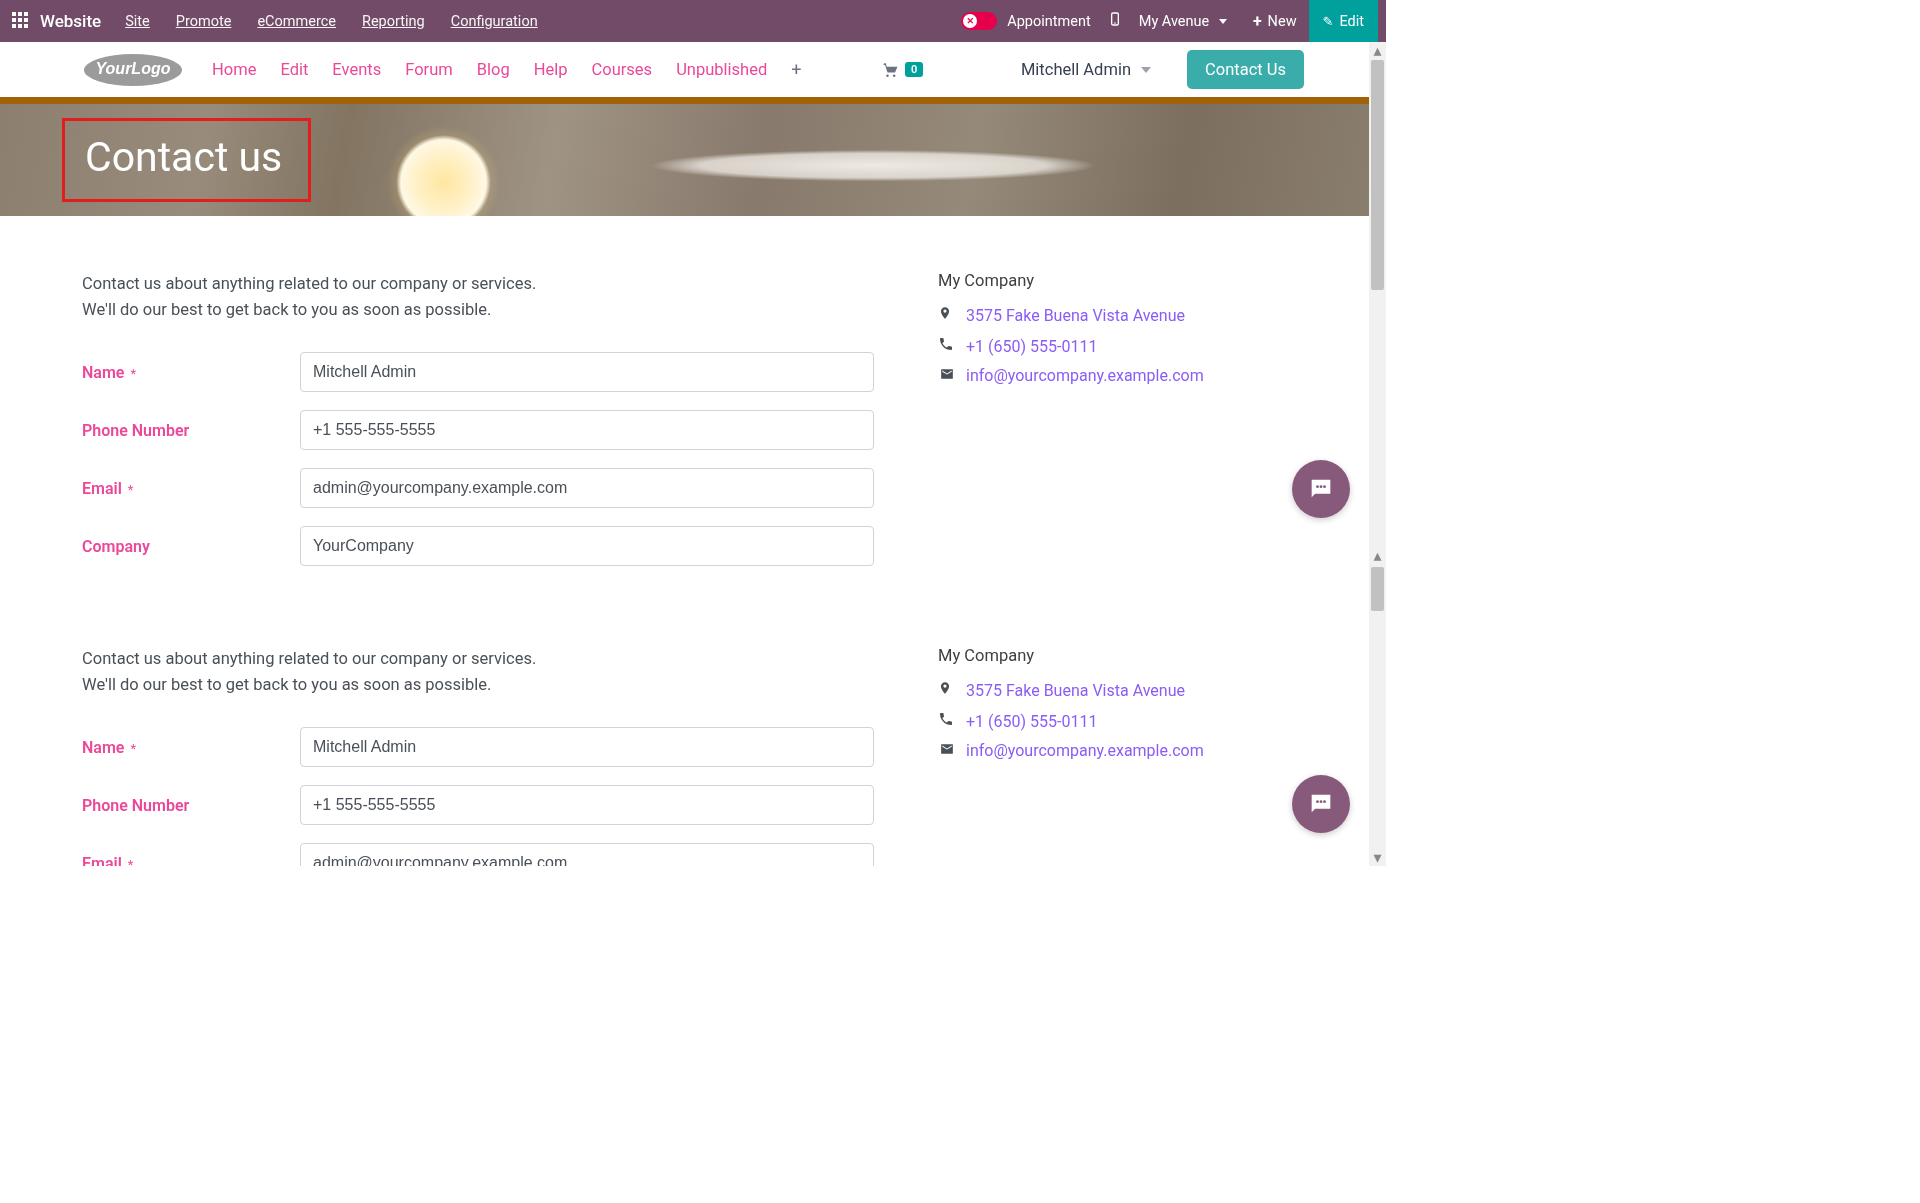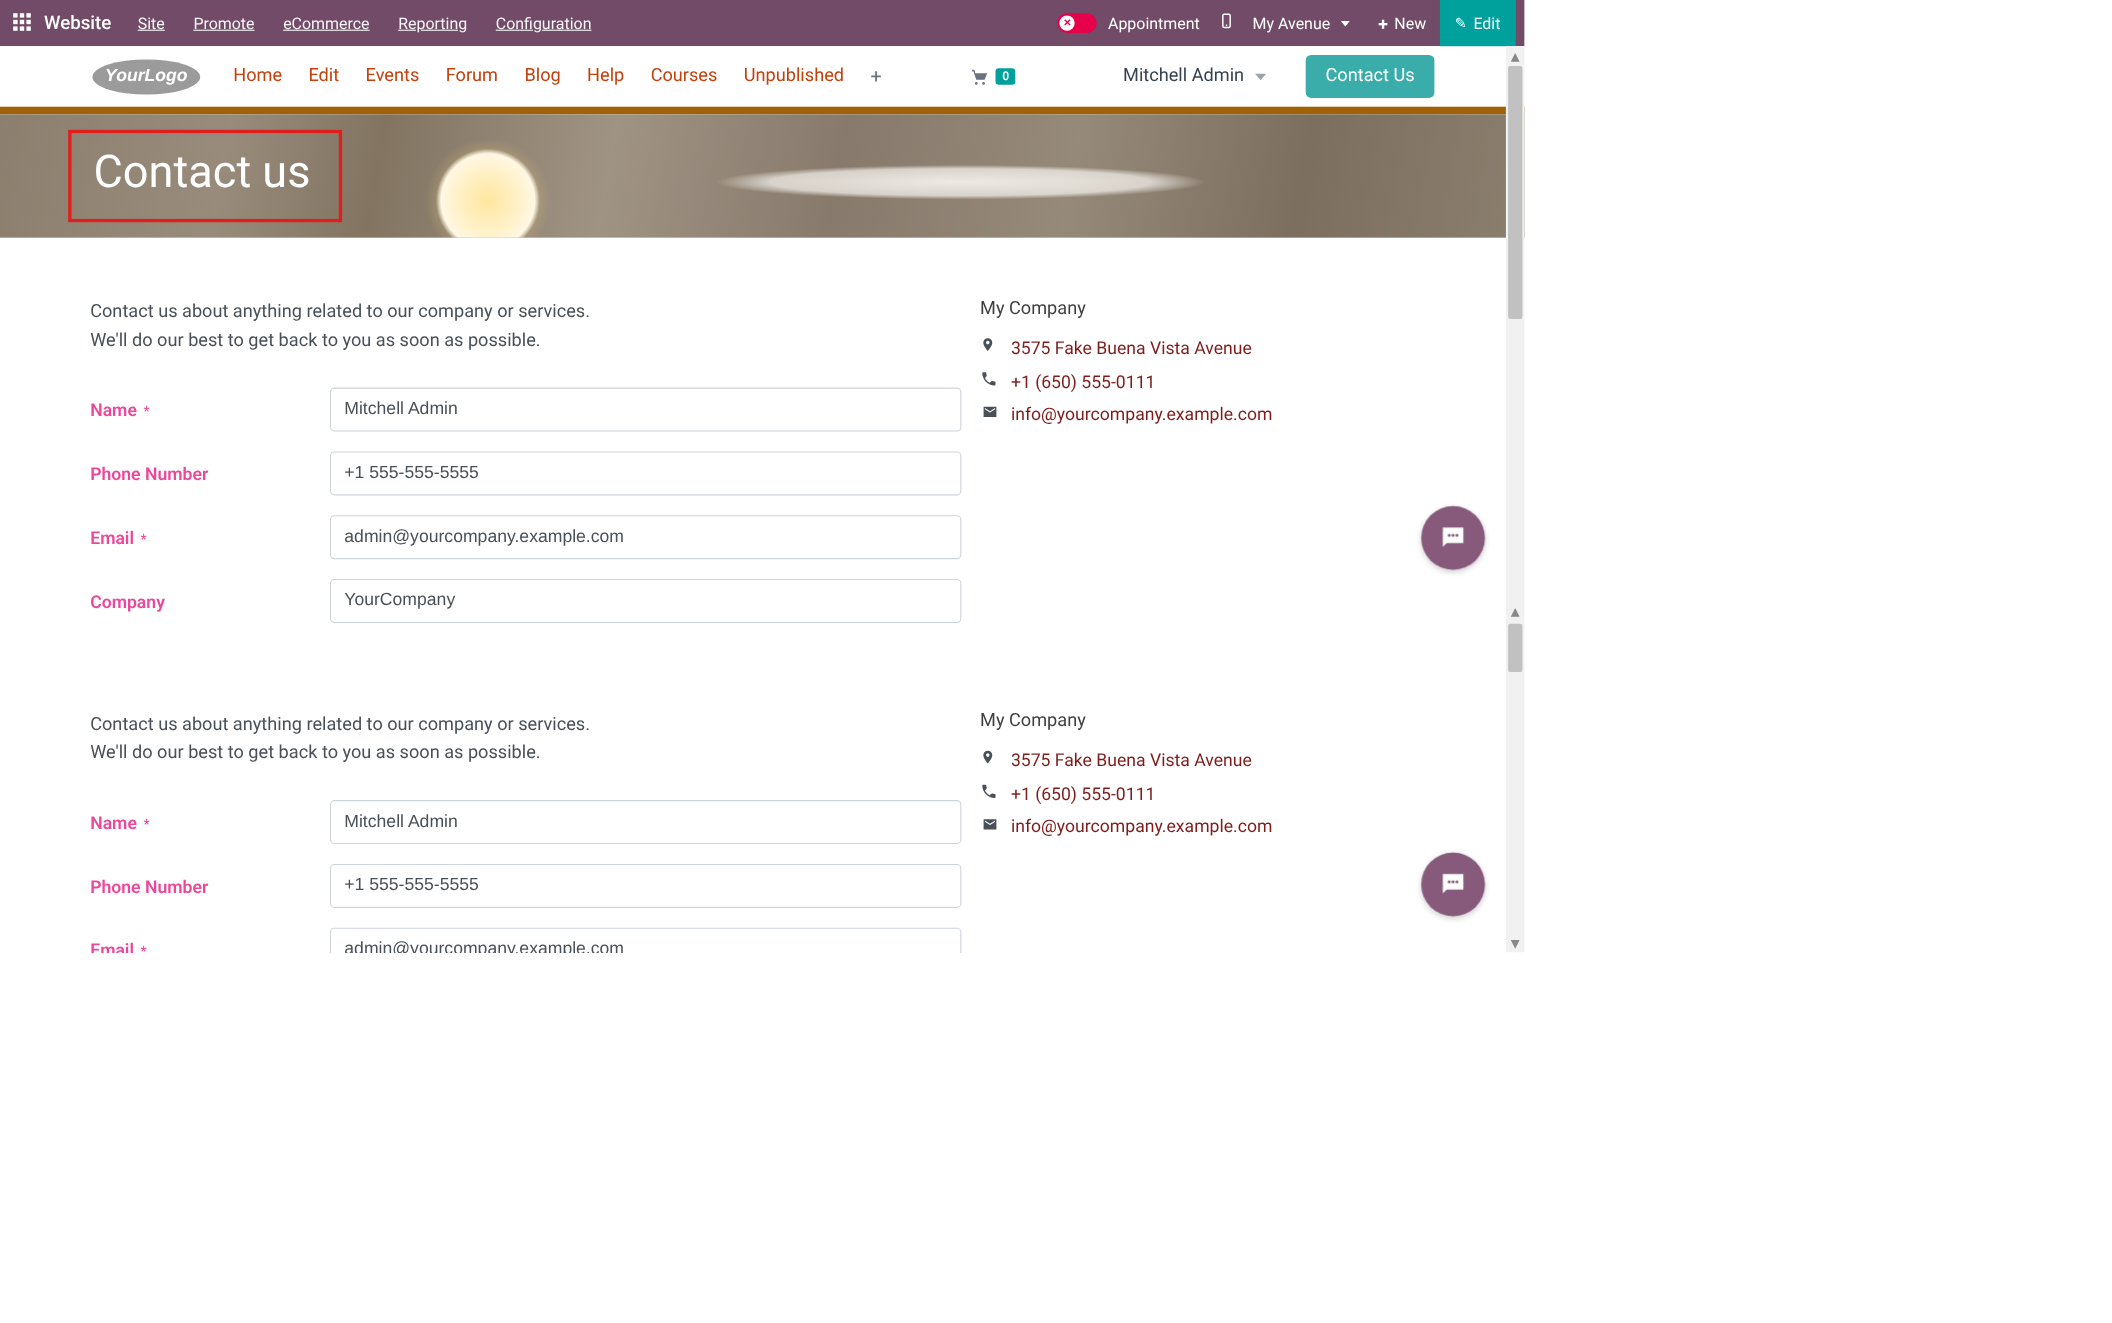--- a/index.html
+++ b/index.html
@@ -68,21 +68,21 @@
   background: #fff;
   display: flex;
   align-items: center;
   padding: 0 82px 0 82px;
   border-bottom: 7px solid #a16207;
 }
 .logo {
   width: 102px; height: 38px; position:relative; margin-right: 28px;
 }
 .logo svg { width: 102px; height: 38px; }
-.nav-link { color: #c2410c; font-size: 16.5px; margin-right: 24px; cursor:pointer; }
+.nav-link { color: #ec4899; font-size: 16.5px; margin-right: 24px; cursor:pointer; }
 .nav-plus { color:#6b7280; font-size:18px; margin-right:20px; cursor:pointer; }
 .site-header .spacer { flex:1; }
 .cart { display:flex; align-items:center; margin-right: 40px; cursor:pointer; }
 .cart .badge {
   background:#00A09D; color:#fff; font-size:11px; font-weight:600;
   border-radius:3px; padding:1px 6px; margin-left:4px;
 }
 .user-dropdown { color:#374151; font-size:16.5px; margin-right: 36px; cursor:pointer; display:flex; align-items:center; }
 .user-dropdown .caret {
   display:inline-block; width:0;height:0;
@@ -128,36 +128,36 @@
 .scroll-area {
   width: 1368px;
   height: calc(866px - 42px - 62px);
   overflow-y: auto;
   position: relative;
 }
 .page-body { padding: 0; }
 .section {
   display: flex;
   padding: 55px 82px 30px 82px;
-  gap: 17px;
+  gap: 64px;
 }
 .left-col { flex: 0 0 792px; }
 .right-col { flex: 1; }
 .intro-text { color:#495057; font-size:16.5px; line-height:1.55; margin-bottom: 30px; }
 
 .form-row { display:flex; align-items:center; margin-bottom: 18px; }
 .form-label { width: 218px; font-weight:600; color:#ec4899; font-size:16px; }
 .form-label .req { font-weight:400; font-size:13px; margin-left:2px; }
 .form-input {
   flex:1; height:40px; border:1px solid #ced4da; border-radius:4px;
   padding:0 12px; font-size:16px; color:#495057; background:#fff;
 }
 
 .company-name { font-size:16.5px; color:#404040; margin-bottom:14px; }
-.info-line { display:flex; align-items:center; margin-bottom:10px; color:#7f1d1d; font-size:16px; }
+.info-line { display:flex; align-items:center; margin-bottom:10px; color:#8b5cf6; font-size:16px; }
 .info-line .ico { width:28px; color:#495057; }
 
 
 .scrollbar-track {
   position:absolute;
   right:0; top:42px;
   width:17px;
   height: calc(866px - 42px);
   background:#f1f1f1;
 }

